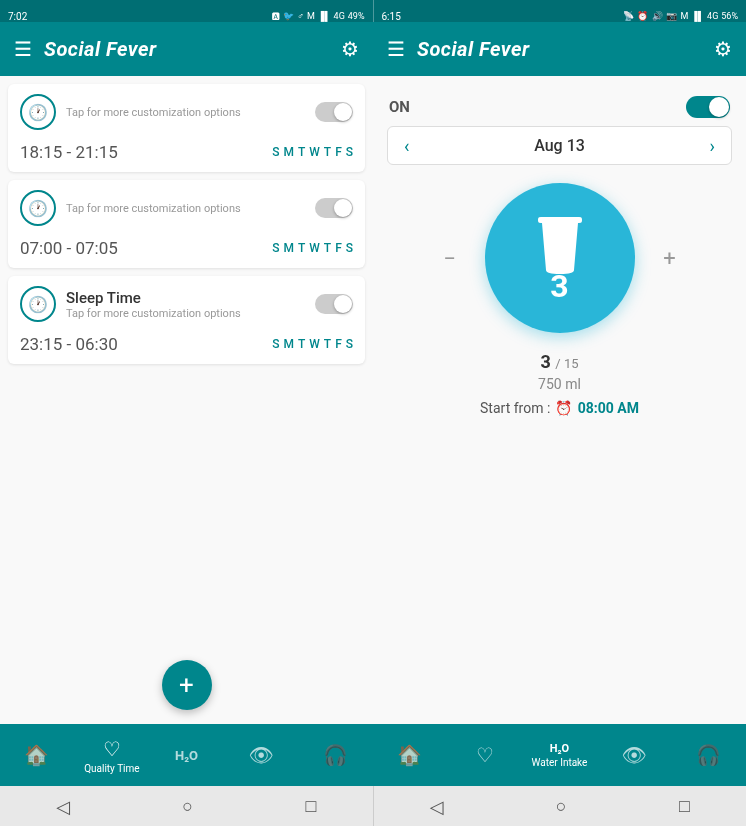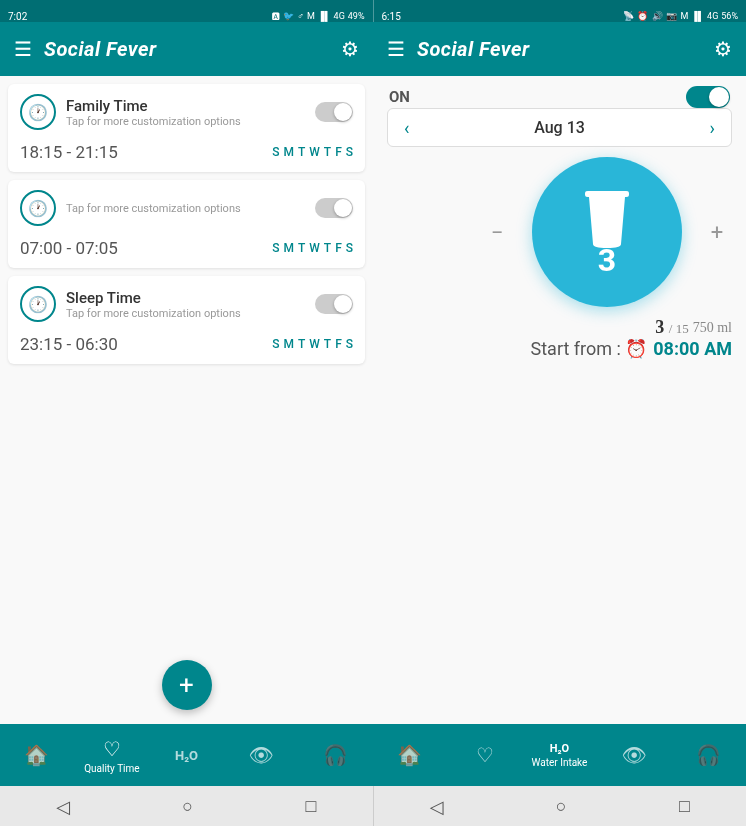--- a/index.html
+++ b/index.html
@@ -229,24 +229,25 @@
       background: #00868c;
       height: 54px;
       display: flex;
       align-items: center;
       padding: 0 14px;
       gap: 12px;
     }
 
     .water-content {
       flex: 1;
-      padding: 10px 14px;
-      display: flex;
-      flex-direction: column;
-      align-items: flex-end;
+      padding: 20px 14px;
+      display: flex;
+      flex-direction: column;
+      align-items: center;
+      gap: 8px;
     }
     .on-row {
       width: 100%;
       display: flex;
       align-items: center;
       justify-content: space-between;
       padding: 0 2px;
     }
     .on-label {
       font-size: 15px;
@@ -318,39 +319,38 @@
       box-shadow: 0 4px 15px rgba(41,182,216,0.4);
     }
     .water-count-circle {
       font-size: 32px;
       color: white;
       font-weight: bold;
     }
 
     .water-stats {
       display: flex;
-      flex-direction: row;
+      flex-direction: column;
       align-items: center;
       gap: 4px;
-      font-family: Liberation Serif, serif;
     }
     .water-fraction {
       font-size: 18px;
       color: #333;
     }
     .water-fraction span {
       font-size: 13px;
       color: #888;
     }
     .water-ml {
       font-size: 14px;
       color: #888;
     }
     .start-from {
-      font-size: 18px;
+      font-size: 14px;
       color: #555;
       display: flex;
       align-items: center;
       gap: 5px;
     }
     .start-time {
       color: #00868c;
       font-weight: bold;
     }
 
@@ -401,21 +401,20 @@
       <span class="app-bar-title">Social Fever</span>
       <span class="settings-icon">⚙</span>
     </div>
 
     <div class="schedule-list">
 
       <div class="schedule-item">
         <div class="schedule-item-header">
           <div class="clock-icon">🕐</div>
           <div class="schedule-info">
-            <div class="schedule-name">Family Time</div>
             <div class="schedule-sub">Tap for more customization options</div>
           </div>
           <div class="toggle">
             <div class="toggle-knob"></div>
           </div>
         </div>
         <div class="schedule-footer">
           <span class="schedule-time">18:15 - 21:15</span>
           <div class="days-row">
             <span class="day">S</span>

